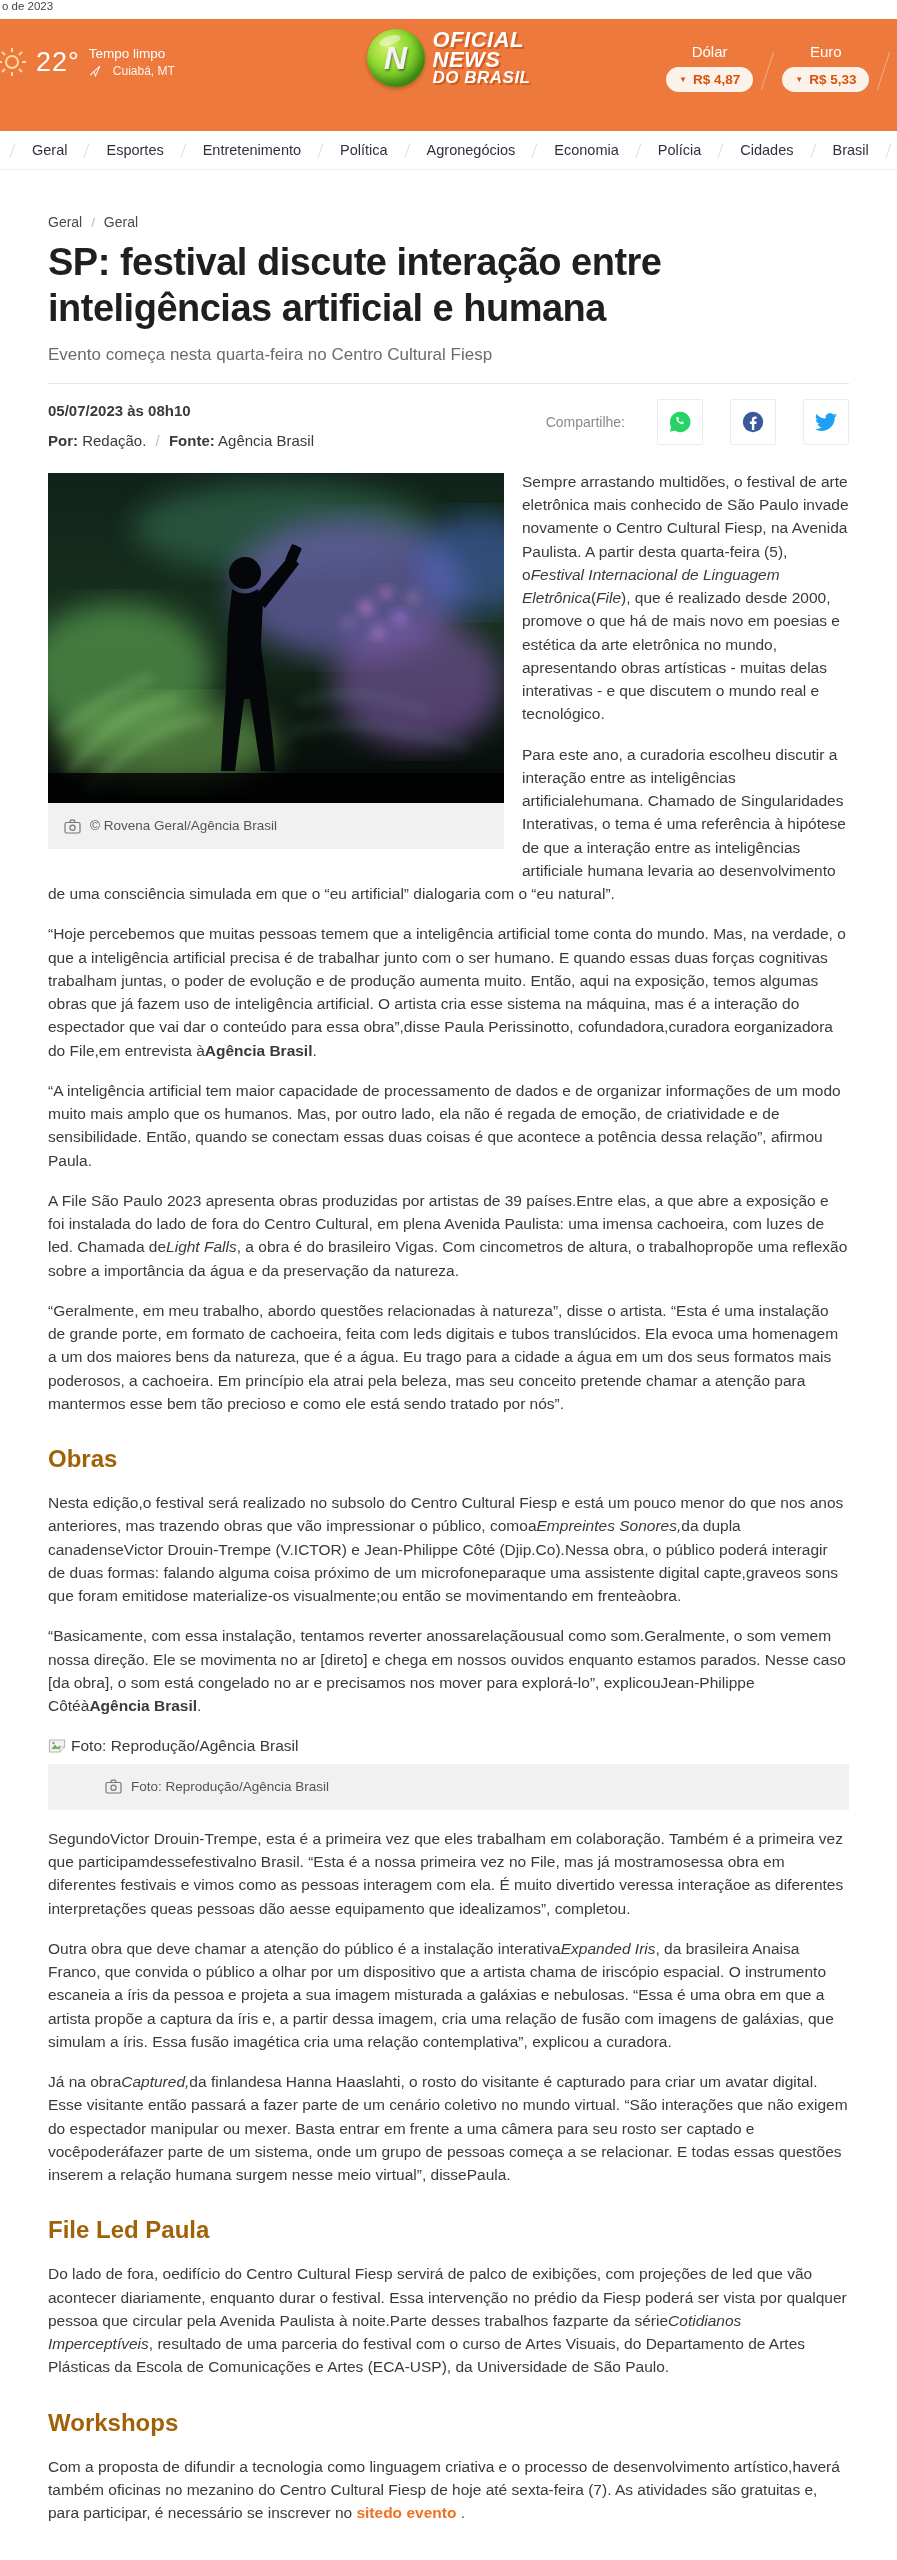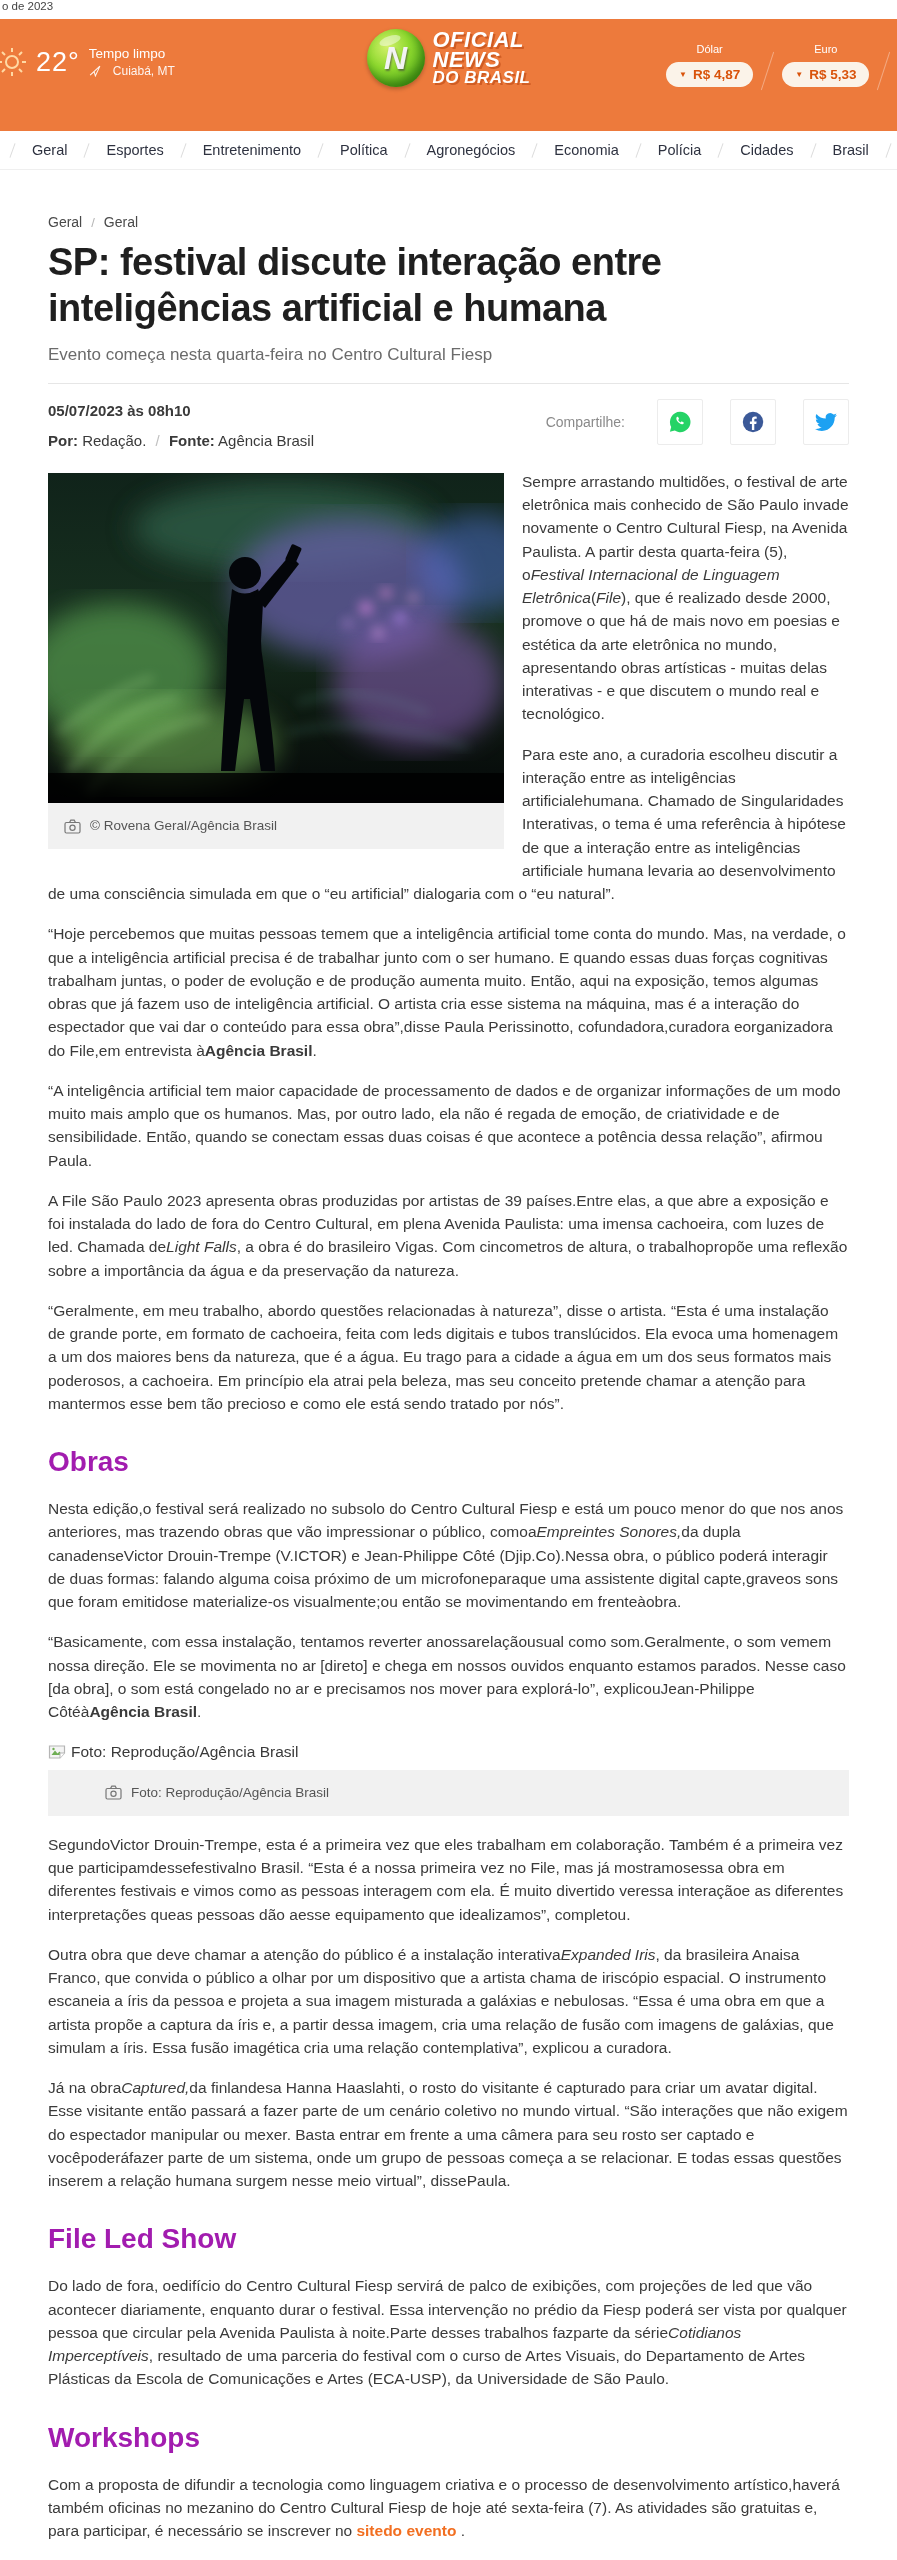--- a/index.html
+++ b/index.html
@@ -27,21 +27,21 @@
   .globe-n { color: #f3f3f3; font-weight: bold; font-style: italic; font-size: 32px;
     text-shadow: 1px 2px 2px rgba(60,60,60,.6); }
   .globe::after { content: ""; position: absolute; top: 7px; left: 12px; width: 22px; height: 9px;
     border-radius: 50%; background: rgba(255,255,255,.45); transform: rotate(-18deg); }
   .logo-text { font-style: italic; font-weight: bold; line-height: .92; letter-spacing: .5px;
     text-shadow: 2px 2px 0 rgba(170,55,5,.45); }
   .logo-text .l1, .logo-text .l2 { font-size: 22px; }
   .logo-text .l3 { font-size: 17px; }
   .currencies { position: absolute; left: 652px; top: 24px; display: flex; align-items: flex-start; }
   .cur-group { text-align: center; padding: 0 14px; }
-  .cur-label { font-size: 11px; margin-bottom: 7px; }
+  .cur-label { font-size: 15px; margin-bottom: 7px; }
   .cur-pill { background: #FBF3E9; color: #D9530B; font-weight: bold; font-size: 13.5px;
     border-radius: 13px; padding: 5px 13px; white-space: nowrap; display: inline-flex;
     align-items: center; gap: 6px; cursor: pointer; }
   .cur-caret { font-size: 8px; color: #D9530B; }
   .cur-sep { width: 1px; height: 40px; background: rgba(255,255,255,.35);
     transform: rotate(18deg); margin-top: 8px; }
   
   nav { height: 39px; background: #fff; border-bottom: 1px solid #efefef;
     display: flex; align-items: center; white-space: nowrap; overflow: hidden; padding-left: 12px; }
   nav a { color: #2E3240; font-size: 14.5px; text-decoration: none; padding: 0 19px; cursor: pointer; }
@@ -69,21 +69,21 @@
   article p { margin-bottom: 17px; }
   article .i { font-style: italic; }
   article .b { font-weight: bold; }
   article .lnk { color: #F26F21; font-weight: bold; text-decoration: none; cursor: pointer; }
   .hero { float: left; width: 456px; margin: 3px 18px 14px 0; }
   .hero-img { display: block; width: 456px; height: 330px; }
   .caption-bar { background: #f1f1f1; padding: 13px 16px; font-size: 13.5px; color: #555;
     display: flex; align-items: center; gap: 9px; }
   .caption-bar.inline2 { margin-bottom: 17px; padding-left: 57px; }
   .broken-row { display: flex; align-items: center; gap: 5px; margin-bottom: 6px; }
-  h2 { font-size: 28px; color: #a21caf; margin: 26px 0 14px; }
+  h2 { font-size: 24px; color: #a16207; margin: 26px 0 14px; }
   svg { display: block; }
 </style>
 </head>
 <body>
 
 <div class="topstrip">
   <span>o de 2023</span>
 </div>
 
 <header class="site-header">
@@ -317,20 +317,20 @@
             </g>
           </svg>
       </span>
       <span>Foto: Reprodução/Agência Brasil</span>
     </div>
 
     <p><span>SegundoVictor Drouin-Trempe, esta é a primeira vez que eles trabalham em colaboração. Também é a primeira vez que participamdessefestivalno Brasil. “Esta é a nossa primeira vez no File, mas já mostramosessa obra em diferentes festivais e vimos como as pessoas interagem com ela. É muito divertido veressa interaçãoe as diferentes interpretações queas pessoas dão aesse equipamento que idealizamos”, completou.</span></p>
     <p><span>Outra obra que deve chamar a atenção do público é a instalação interativa</span><span class="i">Expanded Iris</span><span>, da brasileira Anaisa Franco, que convida o público a olhar por um dispositivo que a artista chama de iriscópio espacial. O instrumento escaneia a íris da pessoa e projeta a sua imagem misturada a galáxias e nebulosas. “Essa é uma obra em que a artista propõe a captura da íris e, a partir dessa imagem, cria uma relação de fusão com imagens de galáxias, que simulam a íris. Essa fusão imagética cria uma relação contemplativa”, explicou a curadora.</span></p>
     <p><span>Já na obra</span><span class="i">Captured,</span><span>da finlandesa Hanna Haaslahti, o rosto do visitante é capturado para criar um avatar digital. Esse visitante então passará a fazer parte de um cenário coletivo no mundo virtual. “São interações que não exigem do espectador manipular ou mexer. Basta entrar em frente a uma câmera para seu rosto ser captado e vocêpoderáfazer parte de um sistema, onde um grupo de pessoas começa a se relacionar. E todas essas questões inserem a relação humana surgem nesse meio virtual”, dissePaula.</span></p>
 
-    <h2>File Led Show</h2>
+    <h2>File Led Paula</h2>
     <p><span>Do lado de fora, oedifício do Centro Cultural Fiesp servirá de palco de exibições, com projeções de led que vão acontecer diariamente, enquanto durar o festival. Essa intervenção no prédio da Fiesp poderá ser vista por qualquer pessoa que circular pela Avenida Paulista à noite.Parte desses trabalhos fazparte da série</span><span class="i">Cotidianos Imperceptíveis</span><span>, resultado de uma parceria do festival com o curso de Artes Visuais, do Departamento de Artes Plásticas da Escola de Comunicações e Artes (ECA-USP), da Universidade de São Paulo.</span></p>
 
     <h2>Workshops</h2>
     <p><span>Com a proposta de difundir a tecnologia como linguagem criativa e o processo de desenvolvimento artístico,haverá também oficinas no mezanino do Centro Cultural Fiesp de hoje até sexta-feira (7). As atividades são gratuitas e, para participar, é necessário se inscrever no </span><a class="lnk">sitedo evento</a><span> .</span></p>
 
   </article>
 </main>
 
 </body></html>

